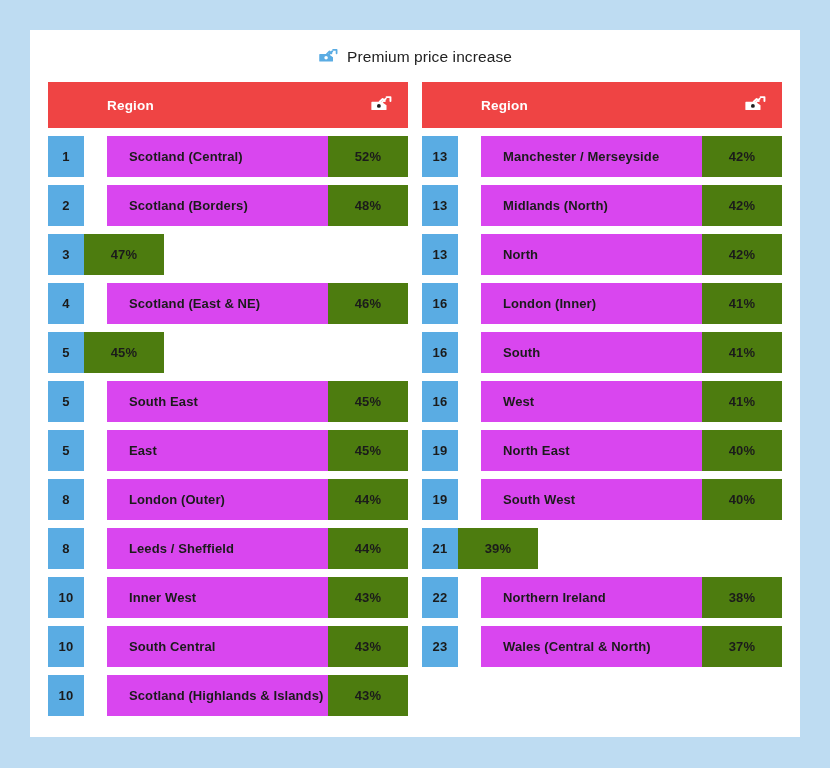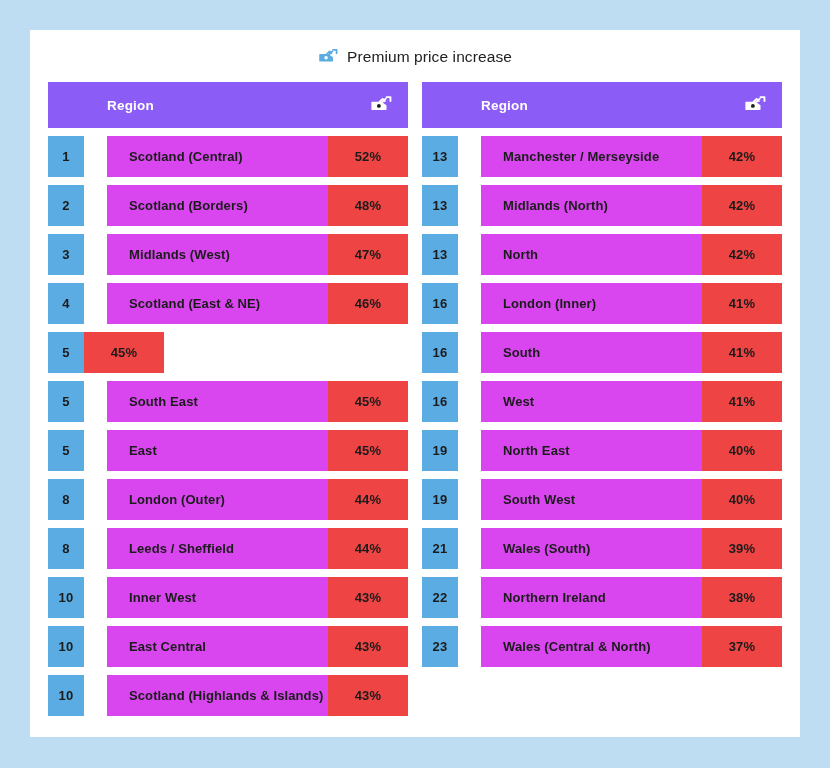--- a/index.html
+++ b/index.html
@@ -58,21 +58,21 @@
     gap: 14px;
   }
   .table-col {
     width: 360px;
     flex: none;
   }
 
   
   .col-header {
     height: 46px;
-    background: #8b5cf6;
+    background: #ef4444;
     display: flex;
     align-items: center;
     box-sizing: border-box;
     padding: 0 16px 0 0;
   }
   .col-header-label {
     color: #ffffff;
     font-size: 13.5px;
     font-weight: bold;
     letter-spacing: 0.2px;
@@ -115,21 +115,21 @@
     color: #1b1b1b;
     font-size: 13px;
     font-weight: bold;
     letter-spacing: 0.1px;
     white-space: nowrap;
     overflow: hidden;
   }
   .pct {
     width: 80px;
     flex: none;
-    background: #ef4444;
+    background: #4d7c0f;
     display: flex;
     align-items: center;
     justify-content: center;
     color: #1b1b1b;
     font-size: 13px;
     font-weight: bold;
     letter-spacing: 0.2px;
   }
 </style>
 </head>
@@ -167,21 +167,20 @@
         <div class="name">Scotland (Central)</div>
         <div class="pct">52%</div>
       </div>
       <div class="row">
         <div class="rank">2</div>
         <div class="name">Scotland (Borders)</div>
         <div class="pct">48%</div>
       </div>
       <div class="row">
         <div class="rank">3</div>
-        <div class="name">Midlands (West)</div>
         <div class="pct">47%</div>
       </div>
       <div class="row">
         <div class="rank">4</div>
         <div class="name">Scotland (East &amp; NE)</div>
         <div class="pct">46%</div>
       </div>
       <div class="row">
         <div class="rank">5</div>
         <div class="pct">45%</div>
@@ -206,21 +205,21 @@
         <div class="name">Leeds / Sheffield</div>
         <div class="pct">44%</div>
       </div>
       <div class="row">
         <div class="rank">10</div>
         <div class="name">Inner West</div>
         <div class="pct">43%</div>
       </div>
       <div class="row">
         <div class="rank">10</div>
-        <div class="name">East Central</div>
+        <div class="name">South Central</div>
         <div class="pct">43%</div>
       </div>
       <div class="row">
         <div class="rank">10</div>
         <div class="name">Scotland (Highlands &amp; Islands)</div>
         <div class="pct">43%</div>
       </div>
     </div>
 
     <div class="table-col">
@@ -270,21 +269,20 @@
         <div class="name">North East</div>
         <div class="pct">40%</div>
       </div>
       <div class="row">
         <div class="rank">19</div>
         <div class="name">South West</div>
         <div class="pct">40%</div>
       </div>
       <div class="row">
         <div class="rank">21</div>
-        <div class="name">Wales (South)</div>
         <div class="pct">39%</div>
       </div>
       <div class="row">
         <div class="rank">22</div>
         <div class="name">Northern Ireland</div>
         <div class="pct">38%</div>
       </div>
       <div class="row">
         <div class="rank">23</div>
         <div class="name">Wales (Central &amp; North)</div>

